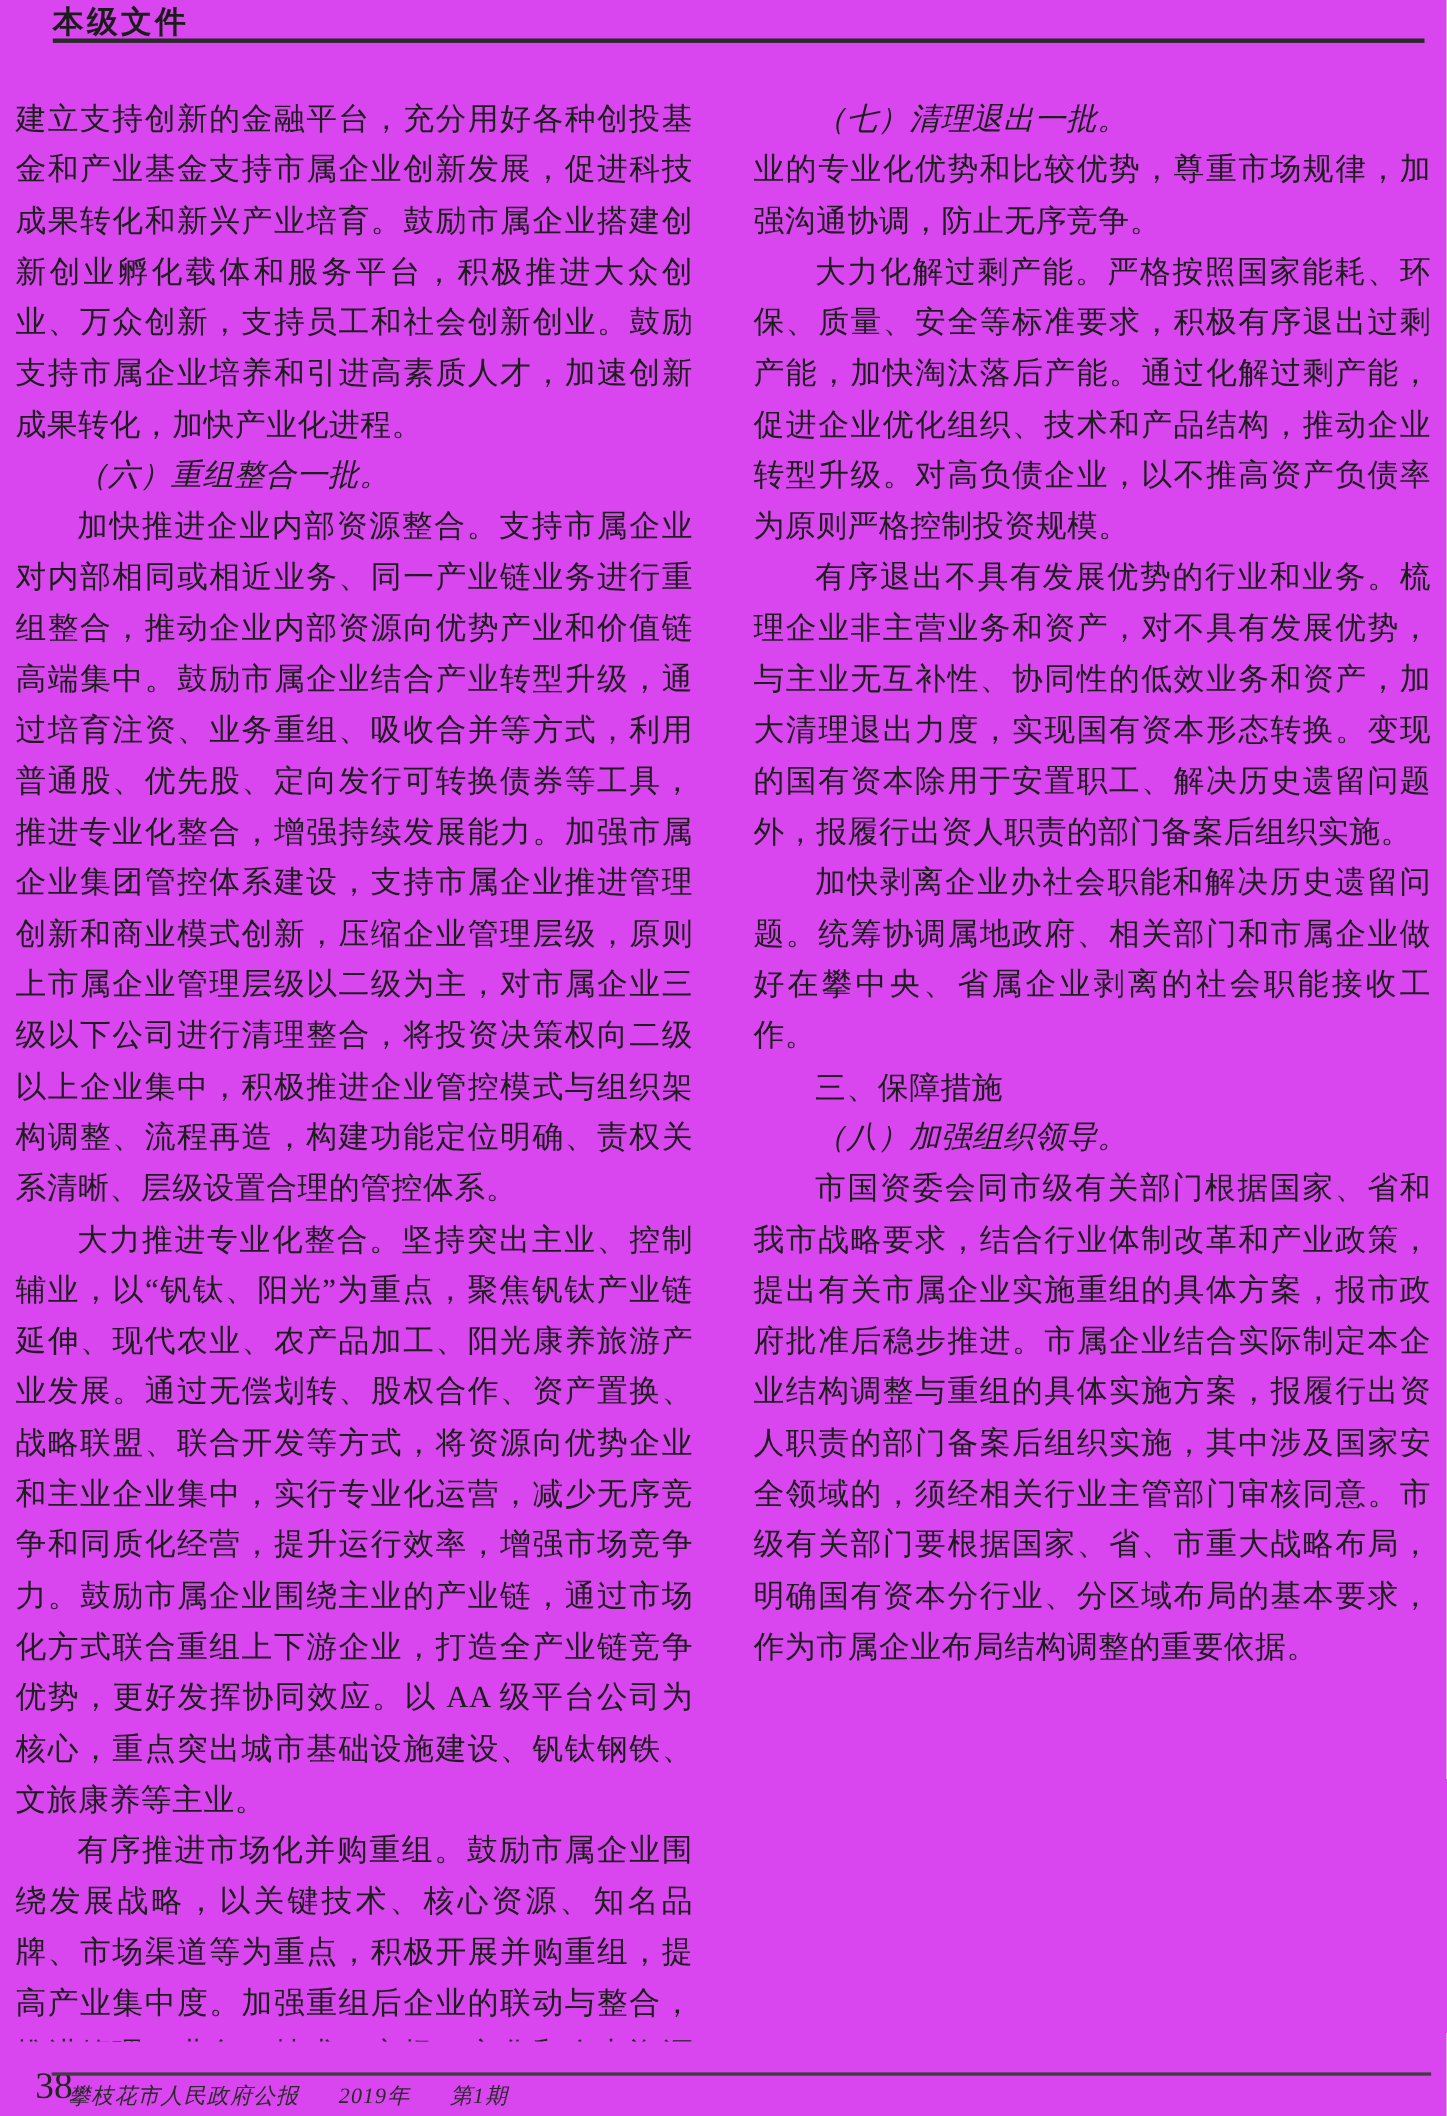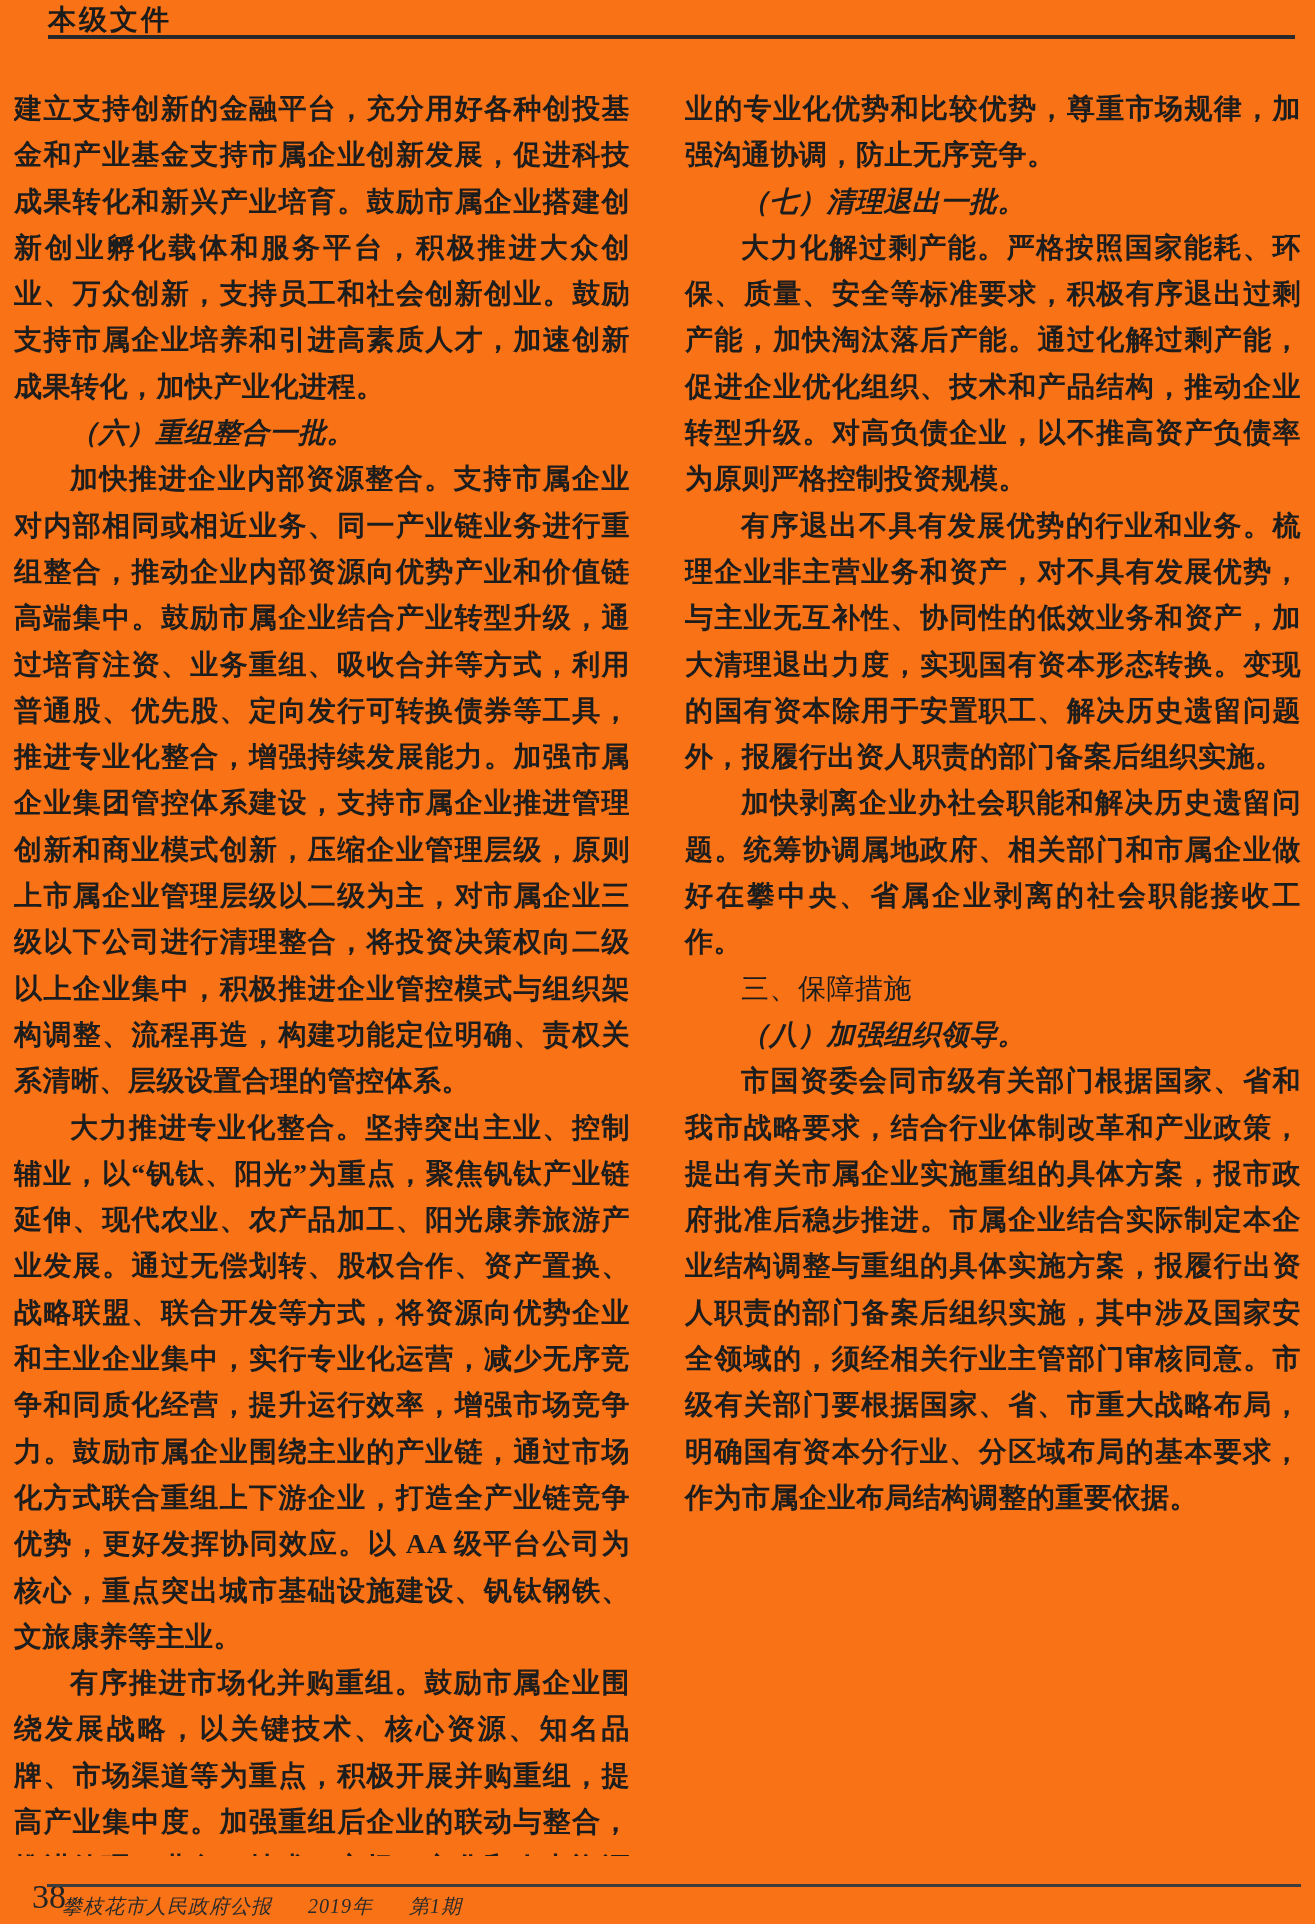--- a/index.html
+++ b/index.html
@@ -1,21 +1,21 @@
 <!DOCTYPE html>
 <html><head>
 <meta charset="utf-8">
 <style>
   html, body { margin: 0; padding: 0; background: #e8e8e8; }
   .page {
     position: relative;
     width: 1315px;
     height: 1924px;
     margin: 0 auto;
-    background: #f97316;
+    background: #d946ef;
     color: #1d1d1d;
     overflow: hidden;
     font-family: "Liberation Serif", "DejaVu Serif", serif;
   }
 
   
   .doc-header {
     position: absolute;
     left: 48px;
     right: 20px;
@@ -50,21 +50,20 @@
     overflow: hidden;
   }
   .column { width: 616px; }
   .para {
     margin: 0;
     font-size: 28px;
     line-height: 46.3px;
     text-align: justify;
     letter-spacing: 0.5px;
     color: #1d1d1d;
-    font-weight: bold;
   }
   .para.indent { text-indent: 2em; }
   
   .style-kaiti { font-style: italic; }
   
   .style-heading {
     font-family: "Liberation Sans", "DejaVu Sans", sans-serif;
     font-weight: 400;
     font-style: normal;
   }
@@ -111,22 +110,22 @@
 
   <div class="columns">
     <div class="column">
         <p class="para style-body">建立支持创新的金融平台，充分用好各种创投基金和产业基金支持市属企业创新发展，促进科技成果转化和新兴产业培育。鼓励市属企业搭建创新创业孵化载体和服务平台，积极推进大众创业、万众创新，支持员工和社会创新创业。鼓励支持市属企业培养和引进高素质人才，加速创新成果转化，加快产业化进程。</p>
         <p class="para style-kaiti indent">（六）重组整合一批。</p>
         <p class="para style-body indent">加快推进企业内部资源整合。支持市属企业对内部相同或相近业务、同一产业链业务进行重组整合，推动企业内部资源向优势产业和价值链高端集中。鼓励市属企业结合产业转型升级，通过培育注资、业务重组、吸收合并等方式，利用普通股、优先股、定向发行可转换债券等工具，推进专业化整合，增强持续发展能力。加强市属企业集团管控体系建设，支持市属企业推进管理创新和商业模式创新，压缩企业管理层级，原则上市属企业管理层级以二级为主，对市属企业三级以下公司进行清理整合，将投资决策权向二级以上企业集中，积极推进企业管控模式与组织架构调整、流程再造，构建功能定位明确、责权关系清晰、层级设置合理的管控体系。</p>
         <p class="para style-body indent">大力推进专业化整合。坚持突出主业、控制辅业，以“钒钛、阳光”为重点，聚焦钒钛产业链延伸、现代农业、农产品加工、阳光康养旅游产业发展。通过无偿划转、股权合作、资产置换、战略联盟、联合开发等方式，将资源向优势企业和主业企业集中，实行专业化运营，减少无序竞争和同质化经营，提升运行效率，增强市场竞争力。鼓励市属企业围绕主业的产业链，通过市场化方式联合重组上下游企业，打造全产业链竞争优势，更好发挥协同效应。以 AA 级平台公司为核心，重点突出城市基础设施建设、钒钛钢铁、文旅康养等主业。</p>
         <p class="para style-body indent">有序推进市场化并购重组。鼓励市属企业围绕发展战略，以关键技术、核心资源、知名品牌、市场渠道等为重点，积极开展并购重组，提高产业集中度。加强重组后企业的联动与整合，推进管理、业务、技术、市场、文化和人力资源等方面的协调与融合，确保实现重组预期目标。并购重组中要充分发挥各企</p>
       </div>
     <div class="column">
+        <p class="para style-kaiti indent">（七）清理退出一批。</p>
         <p class="para style-body">业的专业化优势和比较优势，尊重市场规律，加强沟通协调，防止无序竞争。</p>
-        <p class="para style-kaiti indent">（七）清理退出一批。</p>
         <p class="para style-body indent">大力化解过剩产能。严格按照国家能耗、环保、质量、安全等标准要求，积极有序退出过剩产能，加快淘汰落后产能。通过化解过剩产能，促进企业优化组织、技术和产品结构，推动企业转型升级。对高负债企业，以不推高资产负债率为原则严格控制投资规模。</p>
         <p class="para style-body indent">有序退出不具有发展优势的行业和业务。梳理企业非主营业务和资产，对不具有发展优势，与主业无互补性、协同性的低效业务和资产，加大清理退出力度，实现国有资本形态转换。变现的国有资本除用于安置职工、解决历史遗留问题外，报履行出资人职责的部门备案后组织实施。</p>
         <p class="para style-body indent">加快剥离企业办社会职能和解决历史遗留问题。统筹协调属地政府、相关部门和市属企业做好在攀中央、省属企业剥离的社会职能接收工作。</p>
         <p class="para style-heading indent">三、保障措施</p>
         <p class="para style-kaiti indent">（八）加强组织领导。</p>
         <p class="para style-body indent">市国资委会同市级有关部门根据国家、省和我市战略要求，结合行业体制改革和产业政策，提出有关市属企业实施重组的具体方案，报市政府批准后稳步推进。市属企业结合实际制定本企业结构调整与重组的具体实施方案，报履行出资人职责的部门备案后组织实施，其中涉及国家安全领域的，须经相关行业主管部门审核同意。市级有关部门要根据国家、省、市重大战略布局，明确国有资本分行业、分区域布局的基本要求，作为市属企业布局结构调整的重要依据。</p>
       </div>
   </div>
 
   <div class="page-number">38</div>

